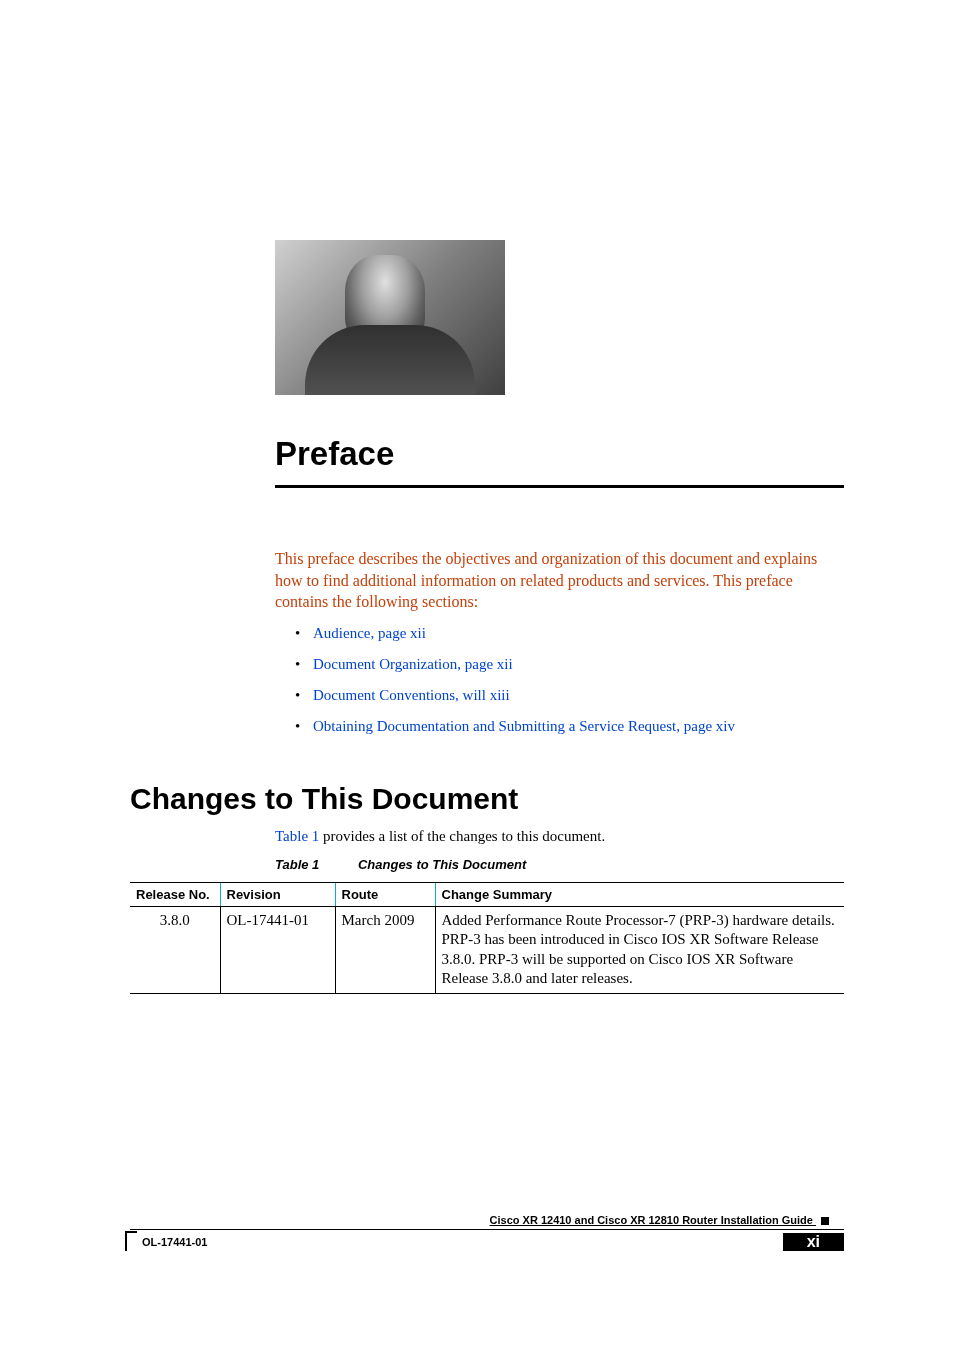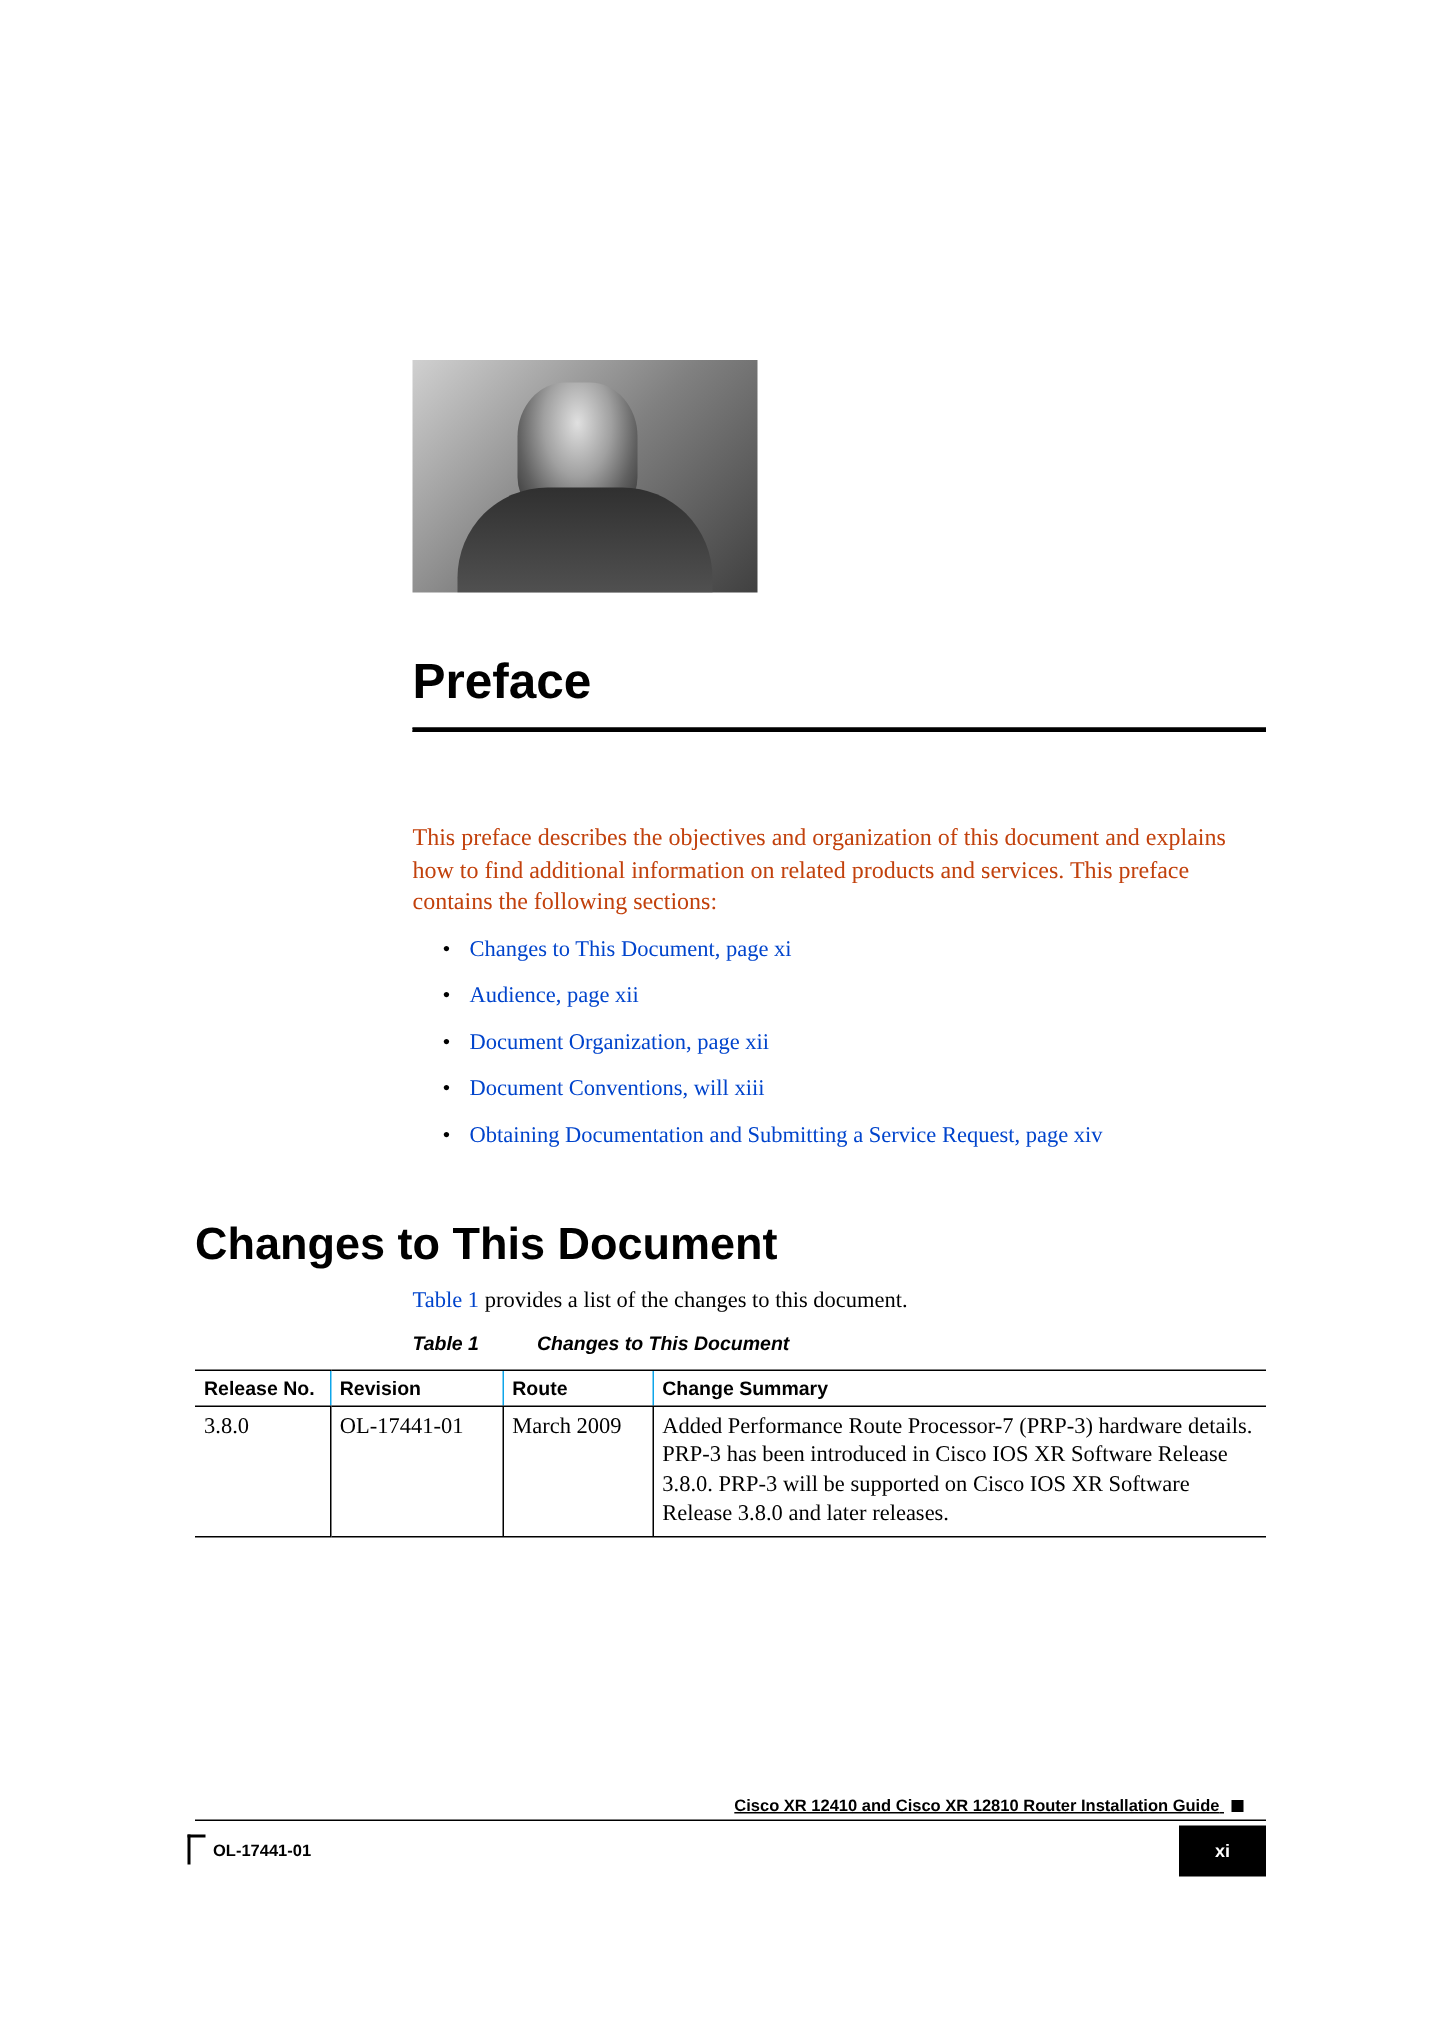--- a/index.html
+++ b/index.html
@@ -151,20 +151,21 @@
     .data-table td {
       border-bottom: 1.5px solid #000;
       border-left: 1px solid #000;
       padding: 4px 6px;
       vertical-align: top;
       font-size: 15px;
       line-height: 1.3;
     }
     .data-table td:first-child {
       border-left: none;
+      text-align: center;
     }
     .col-release { width: 90px; }
     .col-revision { width: 115px; }
     .col-date { width: 100px; }
     .footer {
       position: absolute;
       bottom: 100px;
       left: 130px;
       right: 110px;
     }
@@ -218,38 +219,37 @@
       top: -5px;
       width: 1.5px;
       height: 20px;
       background: #000;
     }
     .footer-page {
       background: #000;
       color: #fff;
       font-family: Arial, Helvetica, sans-serif;
       font-weight: bold;
-      font-size: 12px;
-      padding: 10px 24px;
+      font-size: 16px;
+      padding: 0 24px;
       text-align: right;
     }
   </style>
 </head>
 <body>
 
 <div class="page">
   <div class="header-image"></div>
 
   <h1 class="chapter-title">Preface</h1>
   <div class="title-rule"></div>
 
   <p class="body-text">This preface describes the objectives and organization of this document and explains how to find additional information on related products and services. This preface contains the following sections:</p>
 
   <ul class="bullet-list">
-    <li><a href="#">Changes to This Document, page xi</a></li>
     <li><a href="#">Audience, page xii</a></li>
     <li><a href="#">Document Organization, page xii</a></li>
     <li><a href="#">Document Conventions, will xiii</a></li>
     <li><a href="#">Obtaining Documentation and Submitting a Service Request, page xiv</a></li>
   </ul>
 
   <h2 class="section-heading">Changes to This Document</h2>
 
   <p class="section-body">
     <a href="#">Table 1</a><span> provides a list of the changes to this document.</span>

